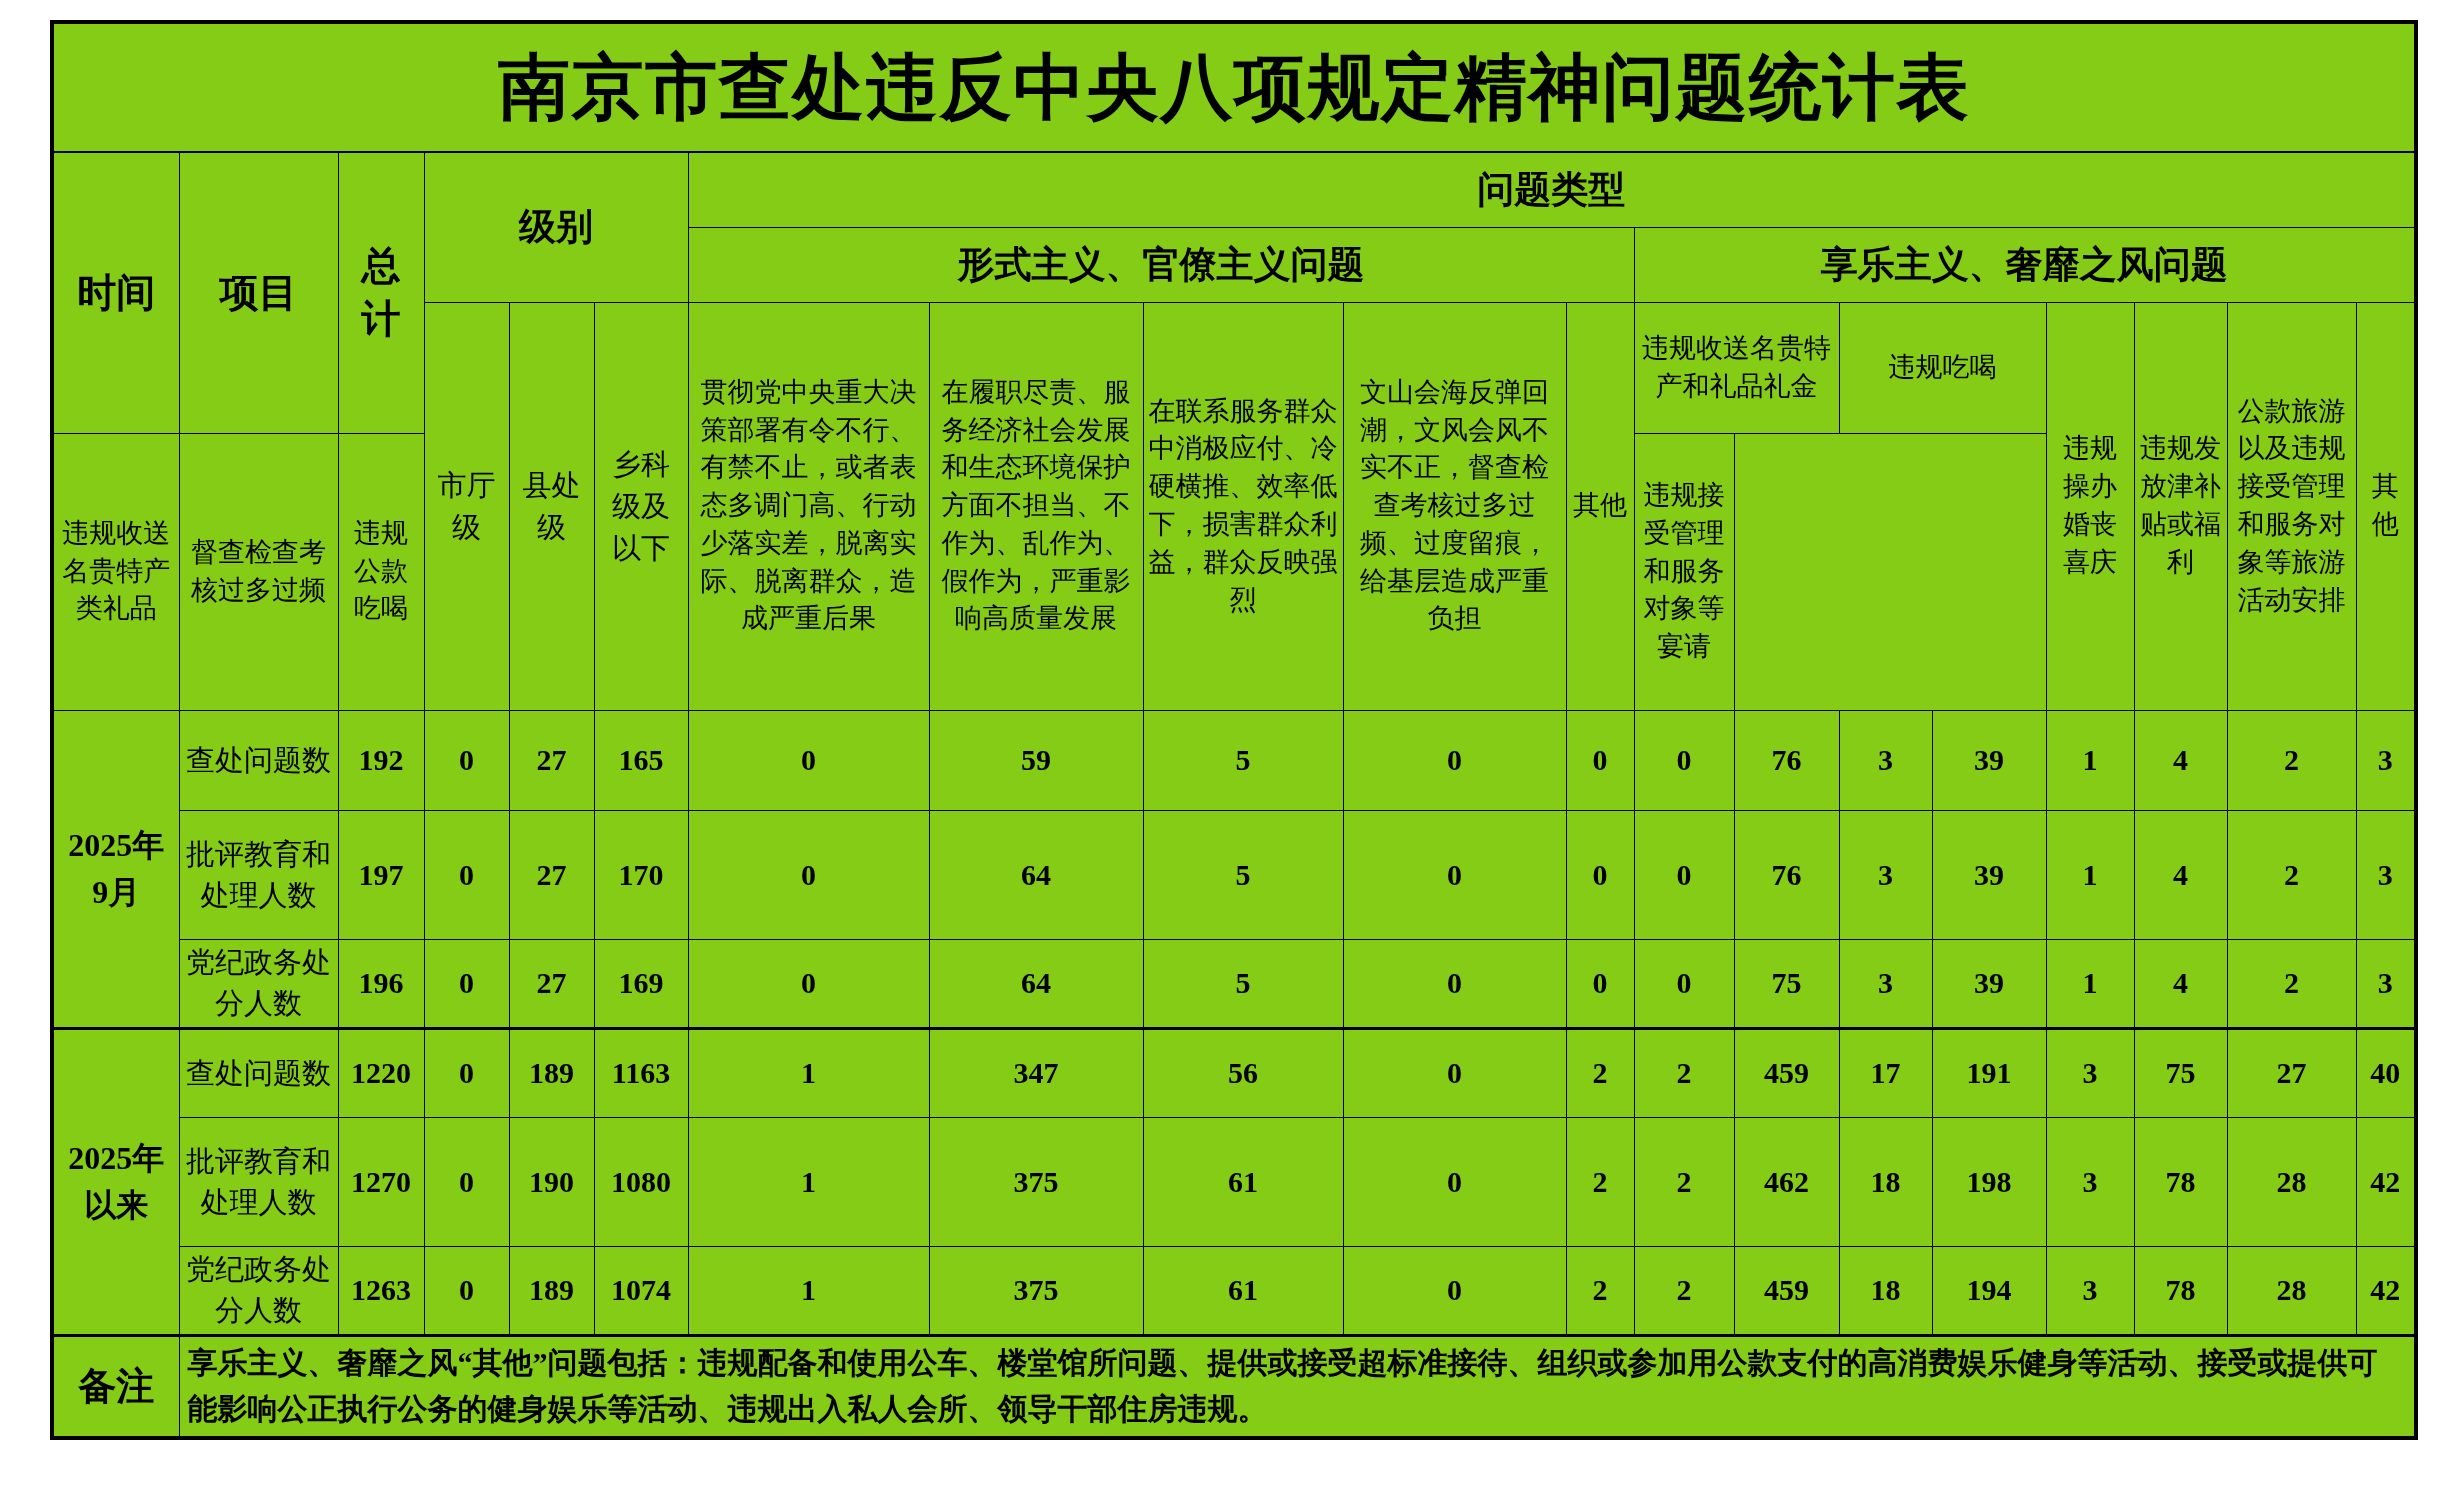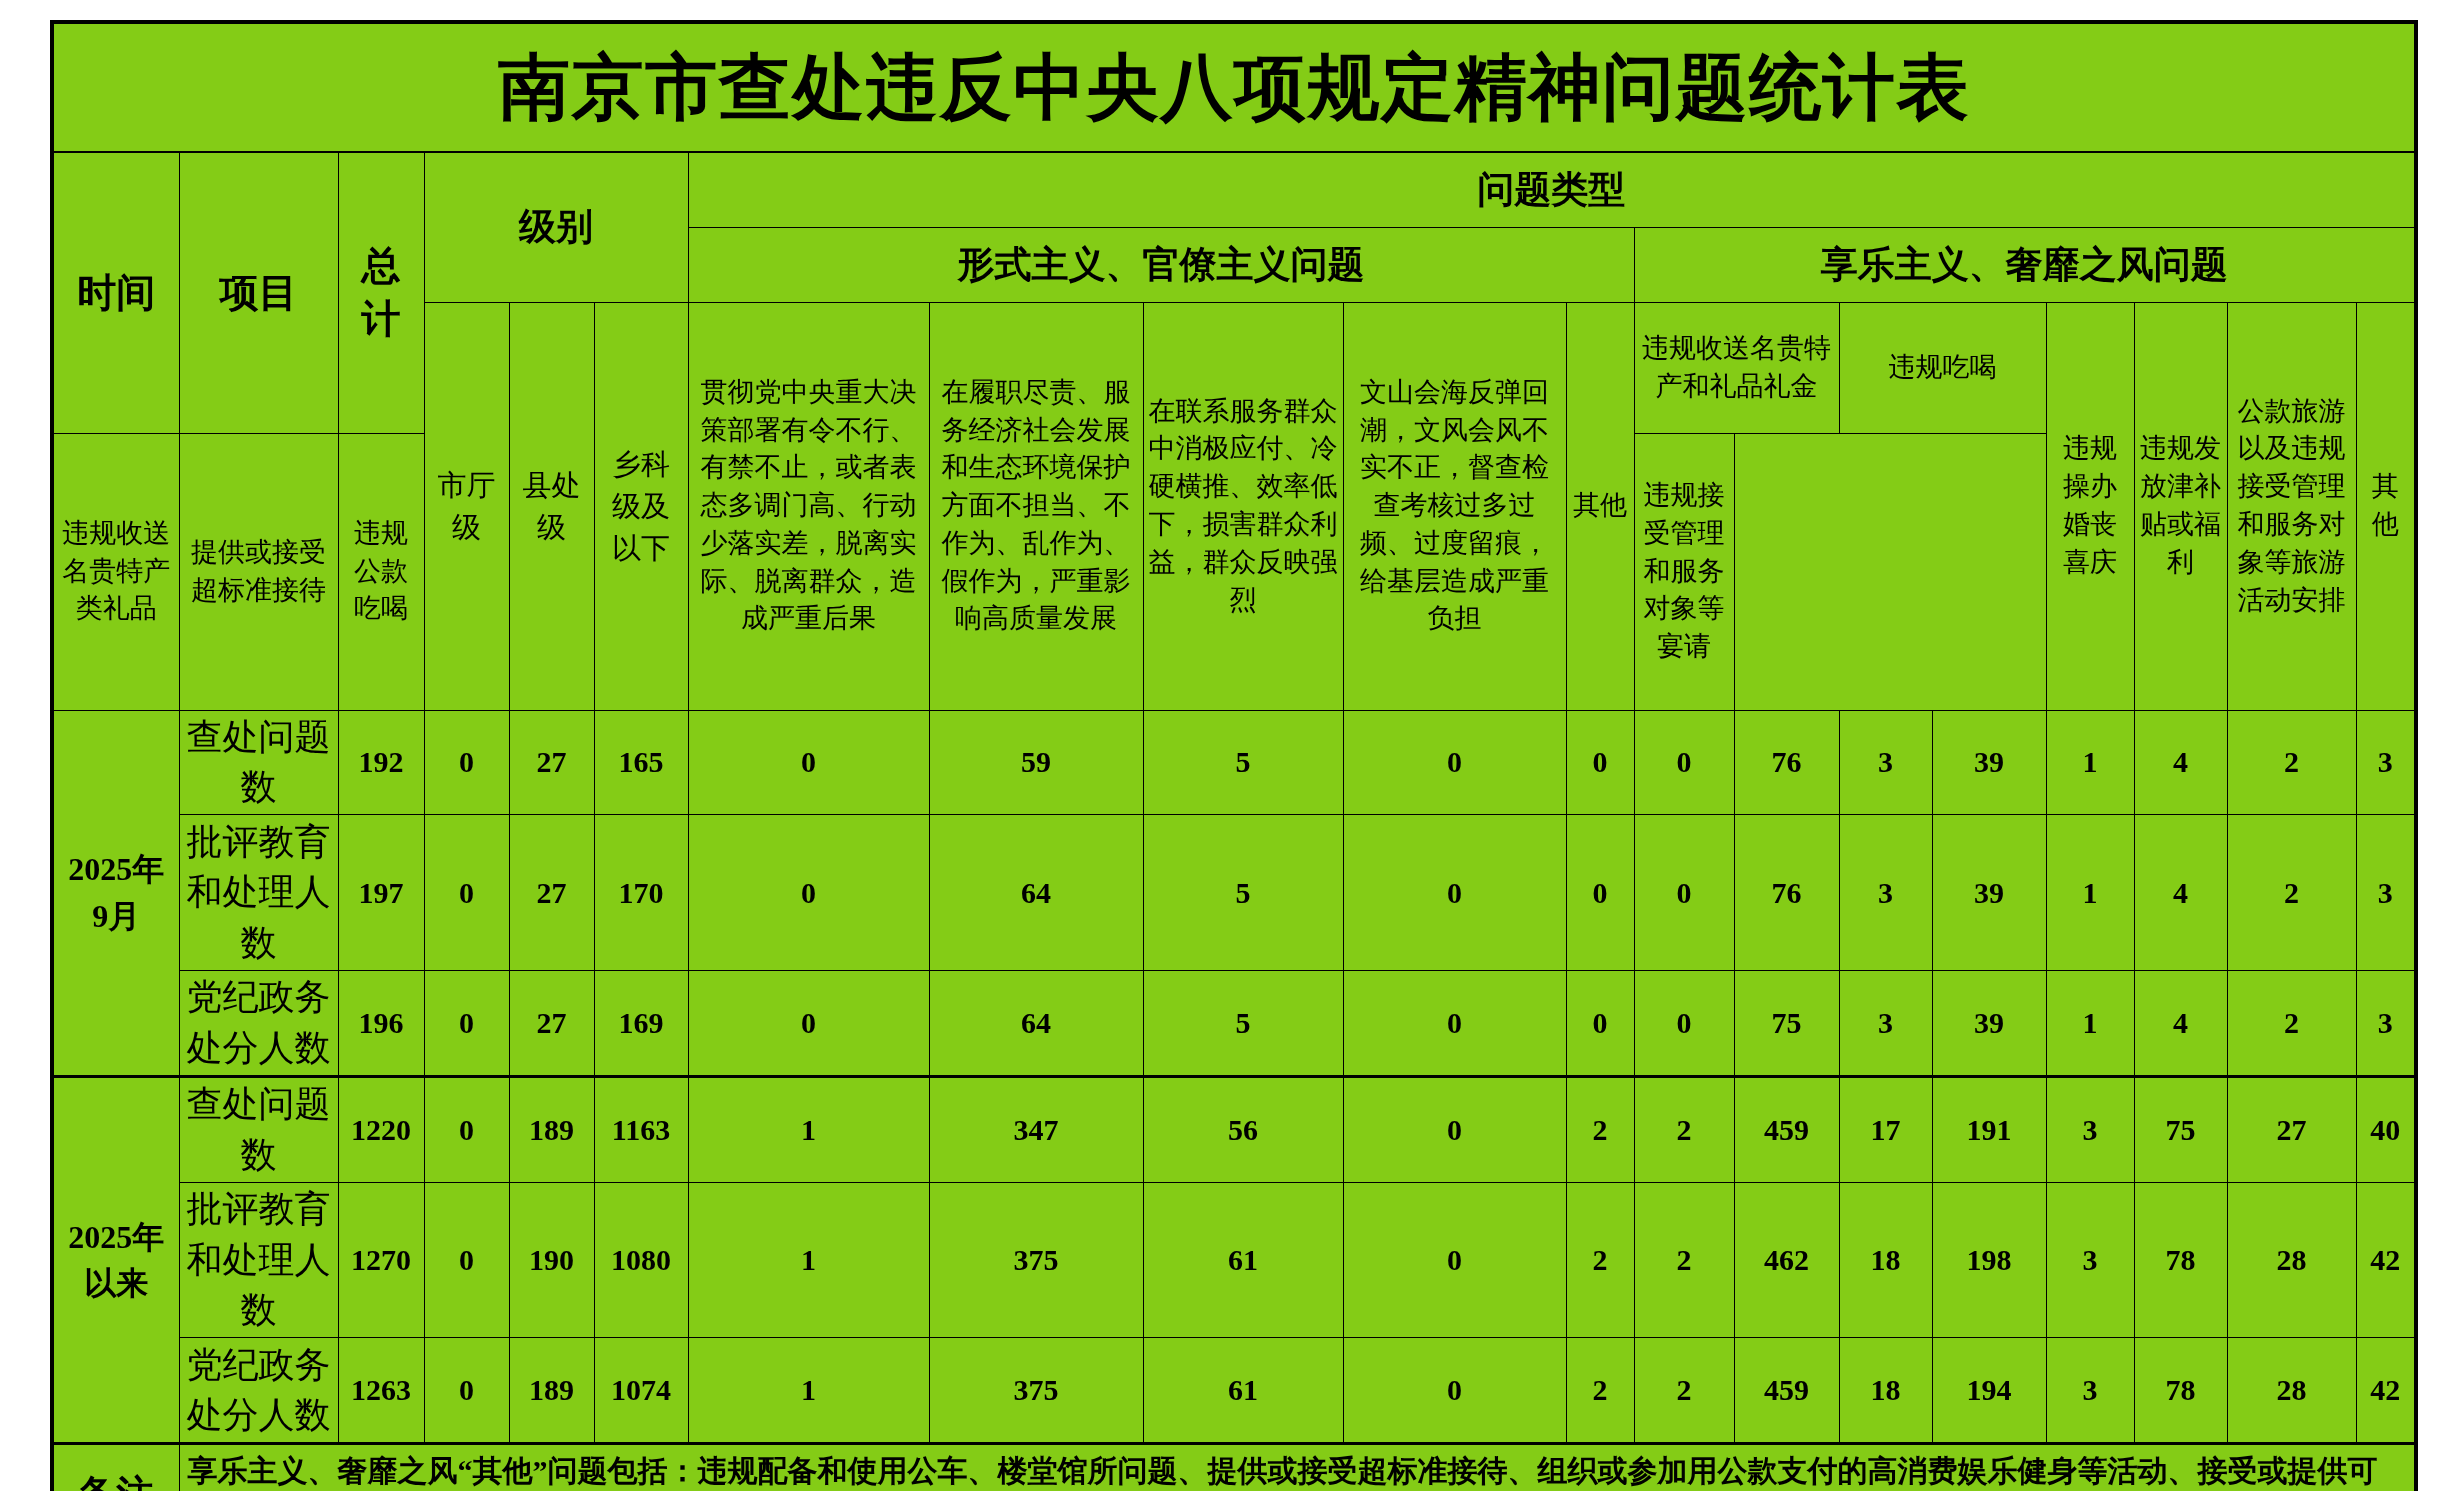--- a/index.html
+++ b/index.html
@@ -19,21 +19,21 @@
   tr.rr5{height:129px;}
   tr.rr6{height:89px;}
   tr.rnote{height:102px;}
   tr.rr4 td{border-top:3.3px solid #000;}
   tr.rnote td{border-top:3.3px solid #000;}
   .title{font-size:72px;font-weight:bold;letter-spacing:1.6px;}
   .bighead{font-size:39px;font-weight:bold;}
   .grouphead{font-size:37px;font-weight:bold;}
   .colhead{font-size:27px;font-weight:normal;line-height:1.4;}
   .levelhead{font-size:29px;font-weight:normal;line-height:1.45;}
-  .itemcell{font-size:36px;font-weight:normal;line-height:1.4;}
+  .itemcell{font-size:29px;font-weight:normal;line-height:1.4;}
   .timecell{font-size:32px;font-weight:bold;line-height:1.45;}
   .numcell{font-size:30px;font-weight:bold;}
   .notelabel{font-size:38px;font-weight:bold;}
   .notetext{font-size:30px;font-weight:bold;text-align:left;line-height:1.55;padding:3.3px 8.1px;}
   .one-col{display:inline-block;width:1.05em;line-height:1.35;}
 </style>
 </head>
 <body>
 
 <table class="stat">
@@ -89,21 +89,21 @@
     <td colspan="2" class="colhead">违规收送名贵特产和礼品礼金</td>
     <td colspan="2" class="colhead">违规吃喝</td>
     <td rowspan="2" class="colhead">违规操办婚丧喜庆</td>
     <td rowspan="2" class="colhead">违规发放津补贴或福利</td>
     <td rowspan="2" class="colhead">公款旅游以及违规接受管理和服务对象等旅游活动安排</td>
     <td rowspan="2" class="colhead">其他</td>
   </tr>
 
   <tr class="rh3b">
     <td class="colhead">违规收送名贵特产类礼品</td>
-    <td class="colhead">提供或接受超标准接待</td>
+    <td class="colhead">督查检查考核过多过频</td>
     <td class="colhead">违规公款吃喝</td>
     <td class="colhead">违规接受管理和服务对象等宴请</td>
   </tr>
 
   <tr class="rr1">
     <td rowspan="3" class="timecell">2025年 9月</td>
     <td class="itemcell">查处问题数</td>
     <td class="numcell">192</td>
     <td class="numcell">0</td>
     <td class="numcell">27</td>

